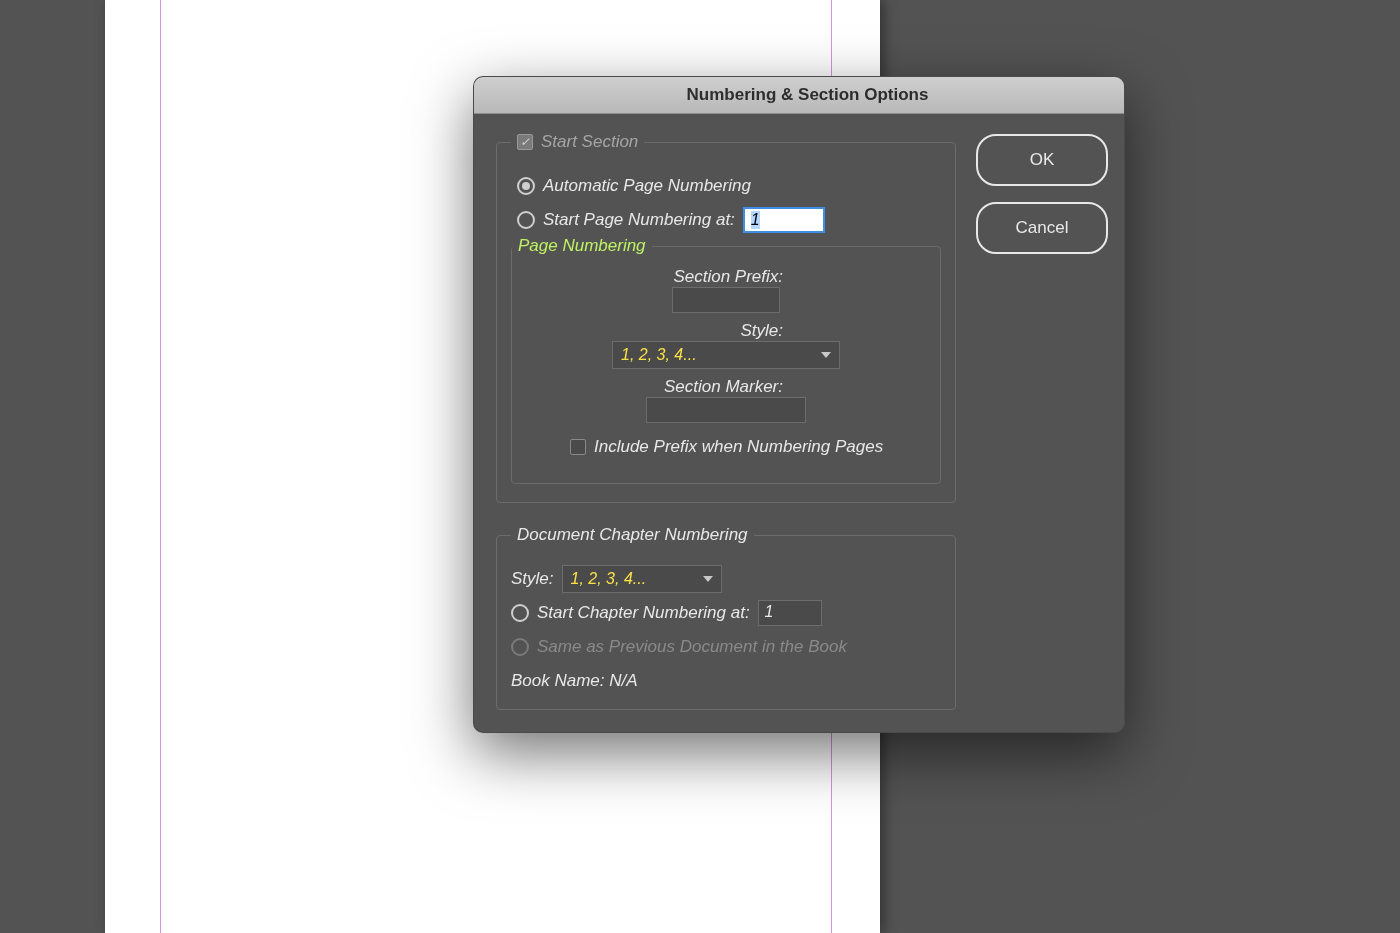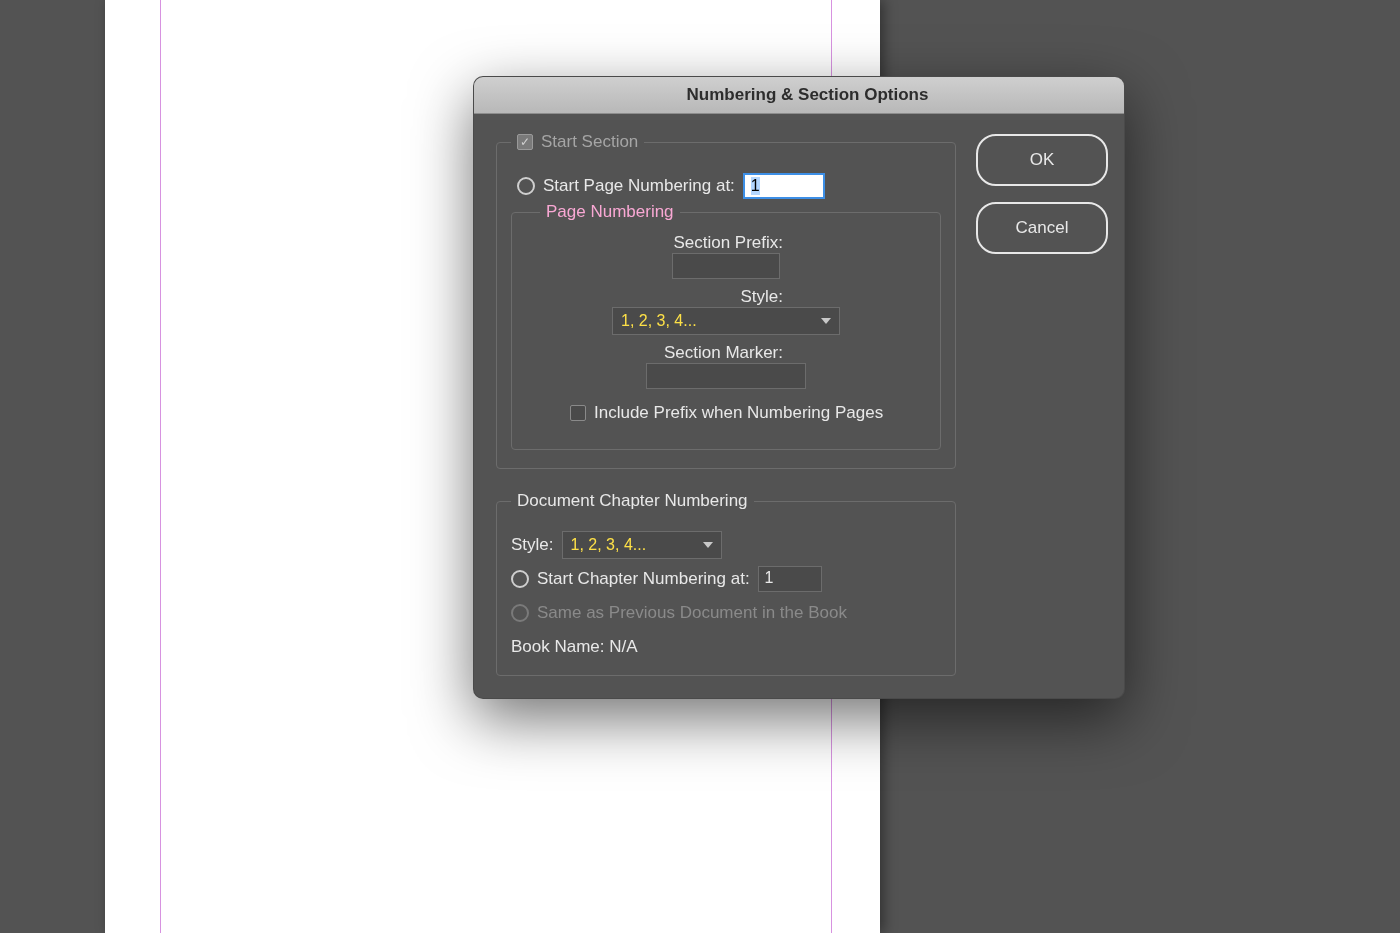--- a/index.html
+++ b/index.html
@@ -76,20 +76,21 @@
     font-size: 17px;
     cursor: pointer;
     margin-bottom: 16px;
   }
   fieldset.group {
     border: 1px solid #6c6c6c;
     border-radius: 4px;
     padding: 14px 14px 18px 14px;
     margin-bottom: 22px;
     position: relative;
+    font-style: italic;
   }
   legend {
     padding: 0 6px;
     color: #e8e8e8;
     font-size: 17px;
   }
   legend.withcheck {
     display: flex;
     align-items: center;
     gap: 8px;
@@ -192,24 +193,24 @@
   .inner-group {
     border: 1px solid #6c6c6c;
     border-radius: 4px;
     padding: 12px 14px 16px 14px;
     margin-top: 12px;
     position: relative;
   }
   .inner-group .inner-legend {
     position: absolute;
     top: -11px;
-    left: 28px;
+    left: 0;
     background: #535353;
     padding: 0 6px;
-    color: #f9a8d4;
+    color: #bef264;
   }
   .form-row {
     display: flex;
     align-items: center;
     margin: 8px 0;
     flex-direction: column;
   }
   .form-row .flab {
     width: 130px;
     text-align: right;
@@ -228,20 +229,24 @@
   </div>
   <div class="dialog-body">
     <div class="main-col">
 
       <fieldset class="group">
         <legend class="withcheck">
           <span class="checkbox checked"></span>
           <span>Start Section</span>
         </legend>
 
+        <div class="row indent">
+          <span class="radio selected"></span>
+          <span class="label">Automatic Page Numbering</span>
+        </div>
 
         <div class="row indent">
           <span class="radio"></span>
           <span class="label">Start Page Numbering at:</span>
           <span class="text-input focused" style="width:82px;"><span class="sel">1</span></span>
         </div>
 
         <div class="inner-group">
           <div class="inner-legend">Page Numbering</div>
 

